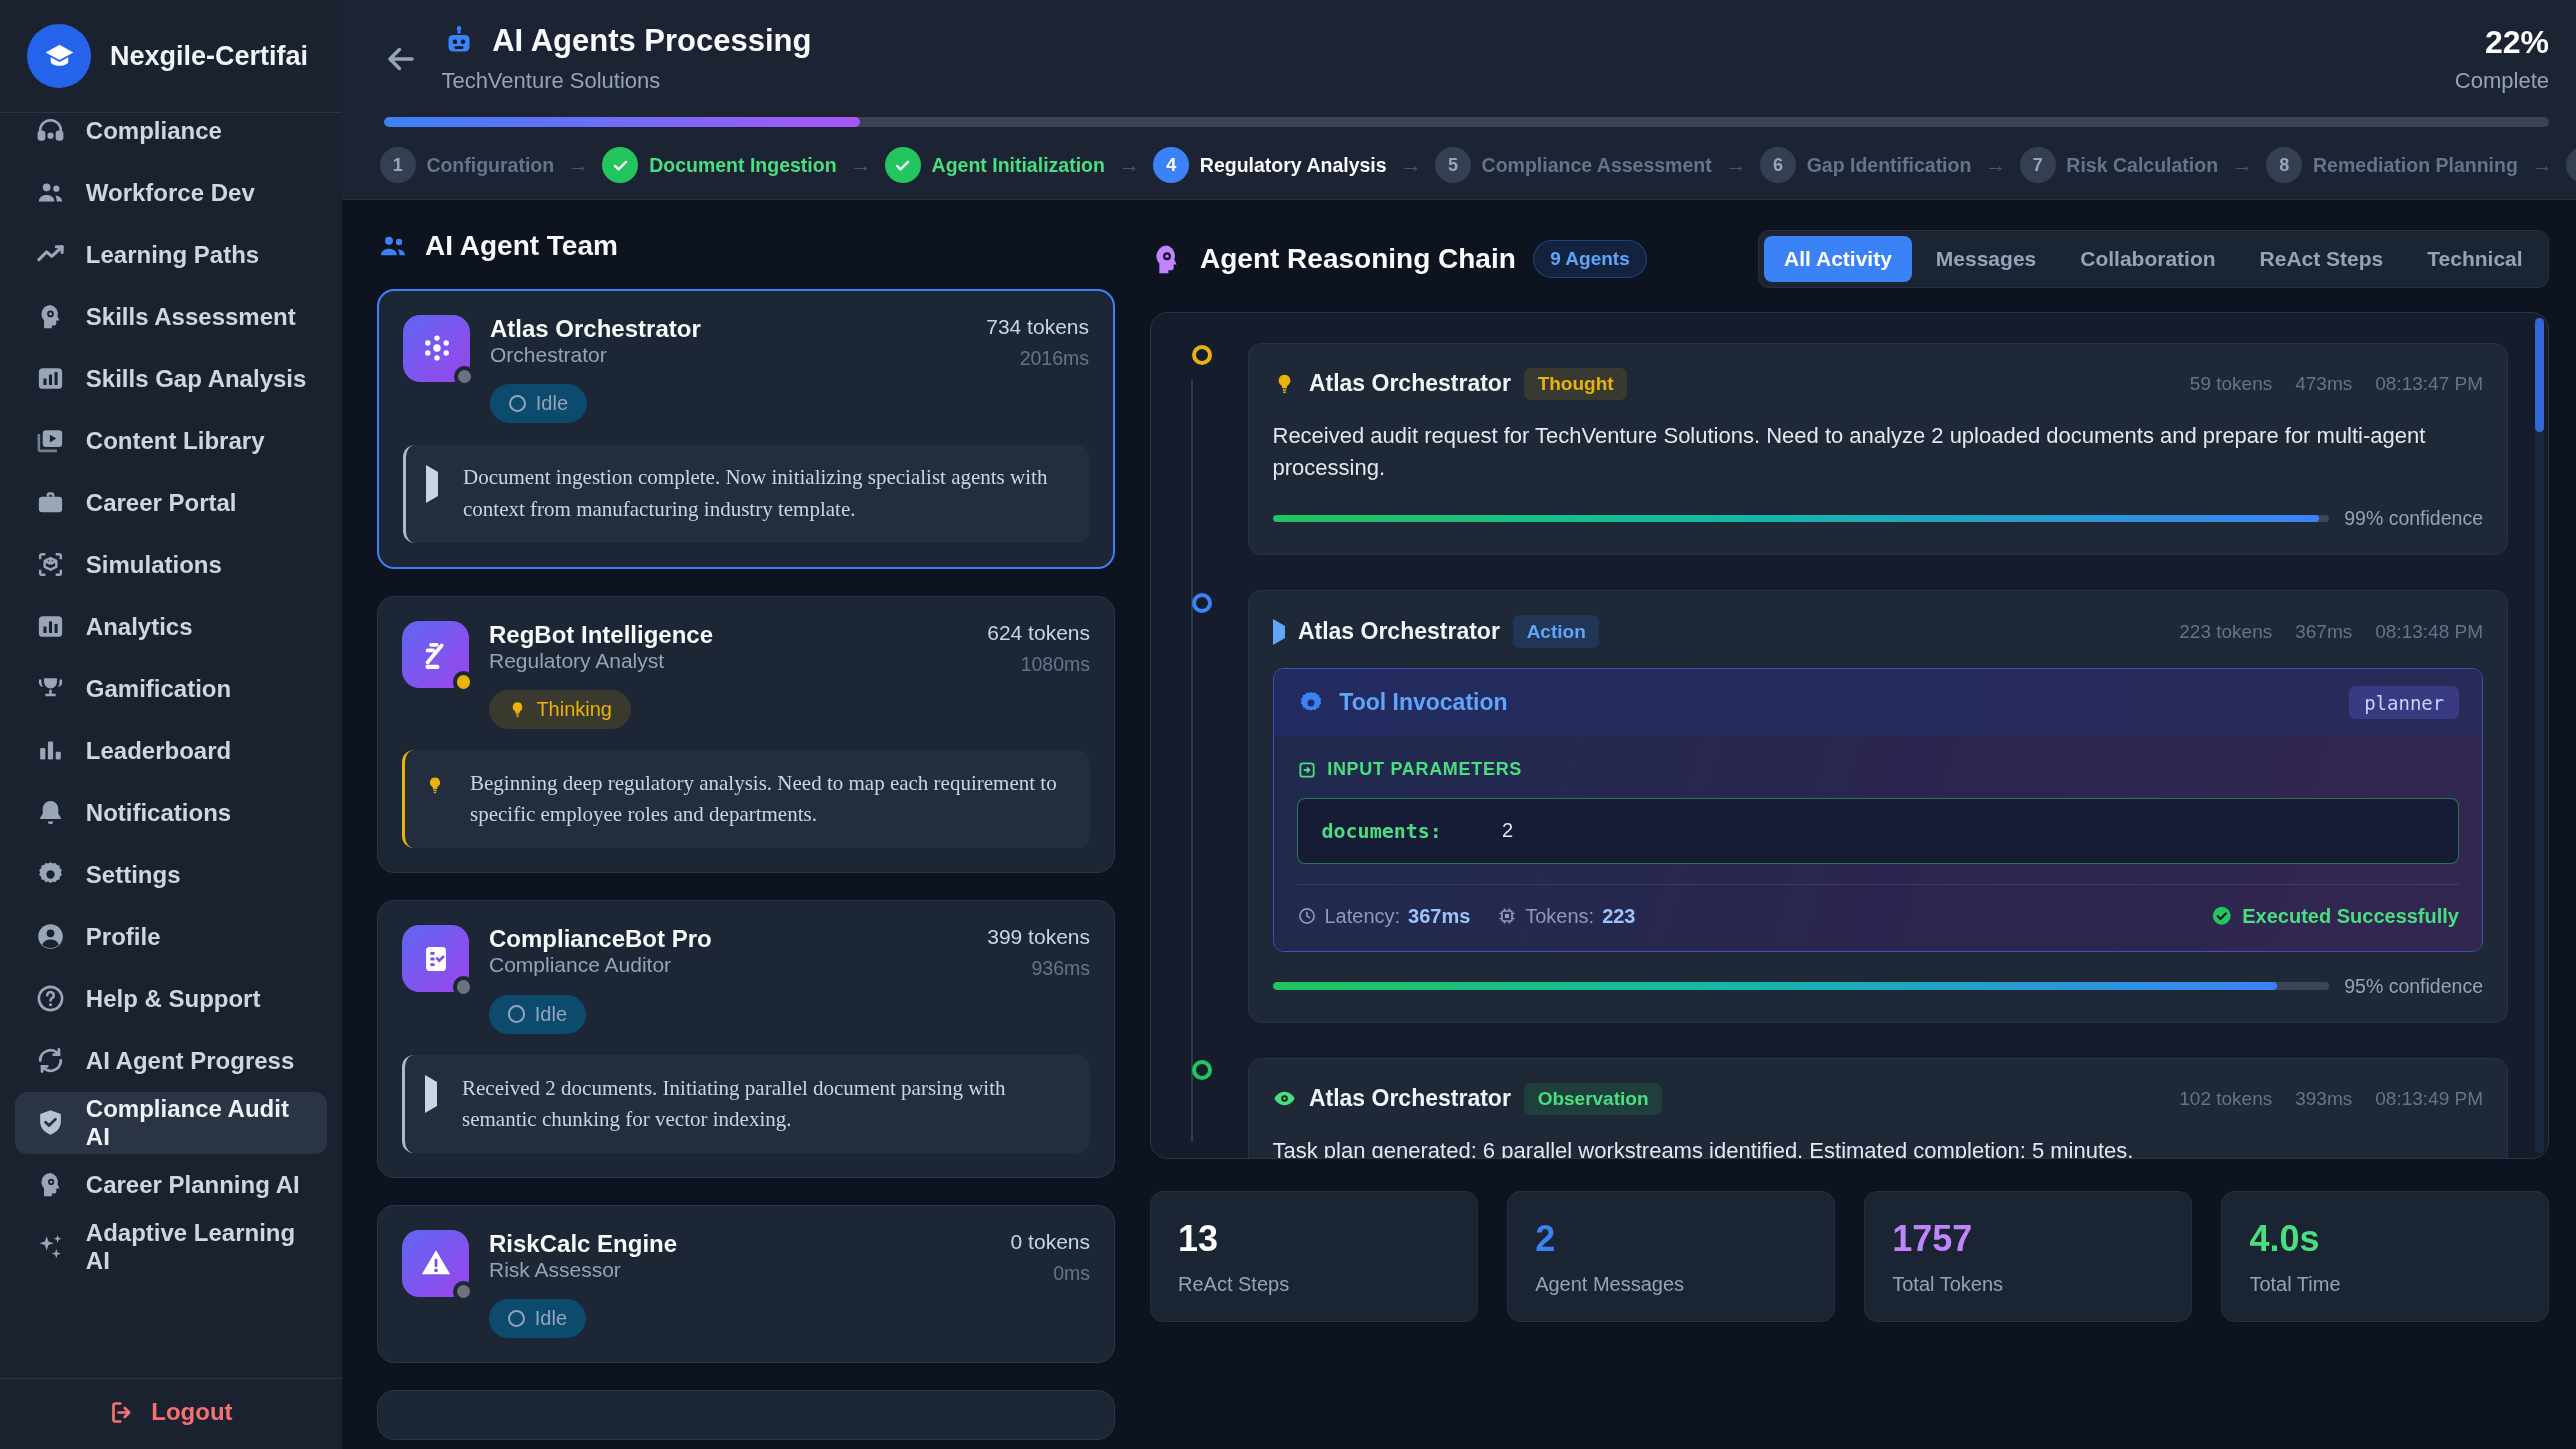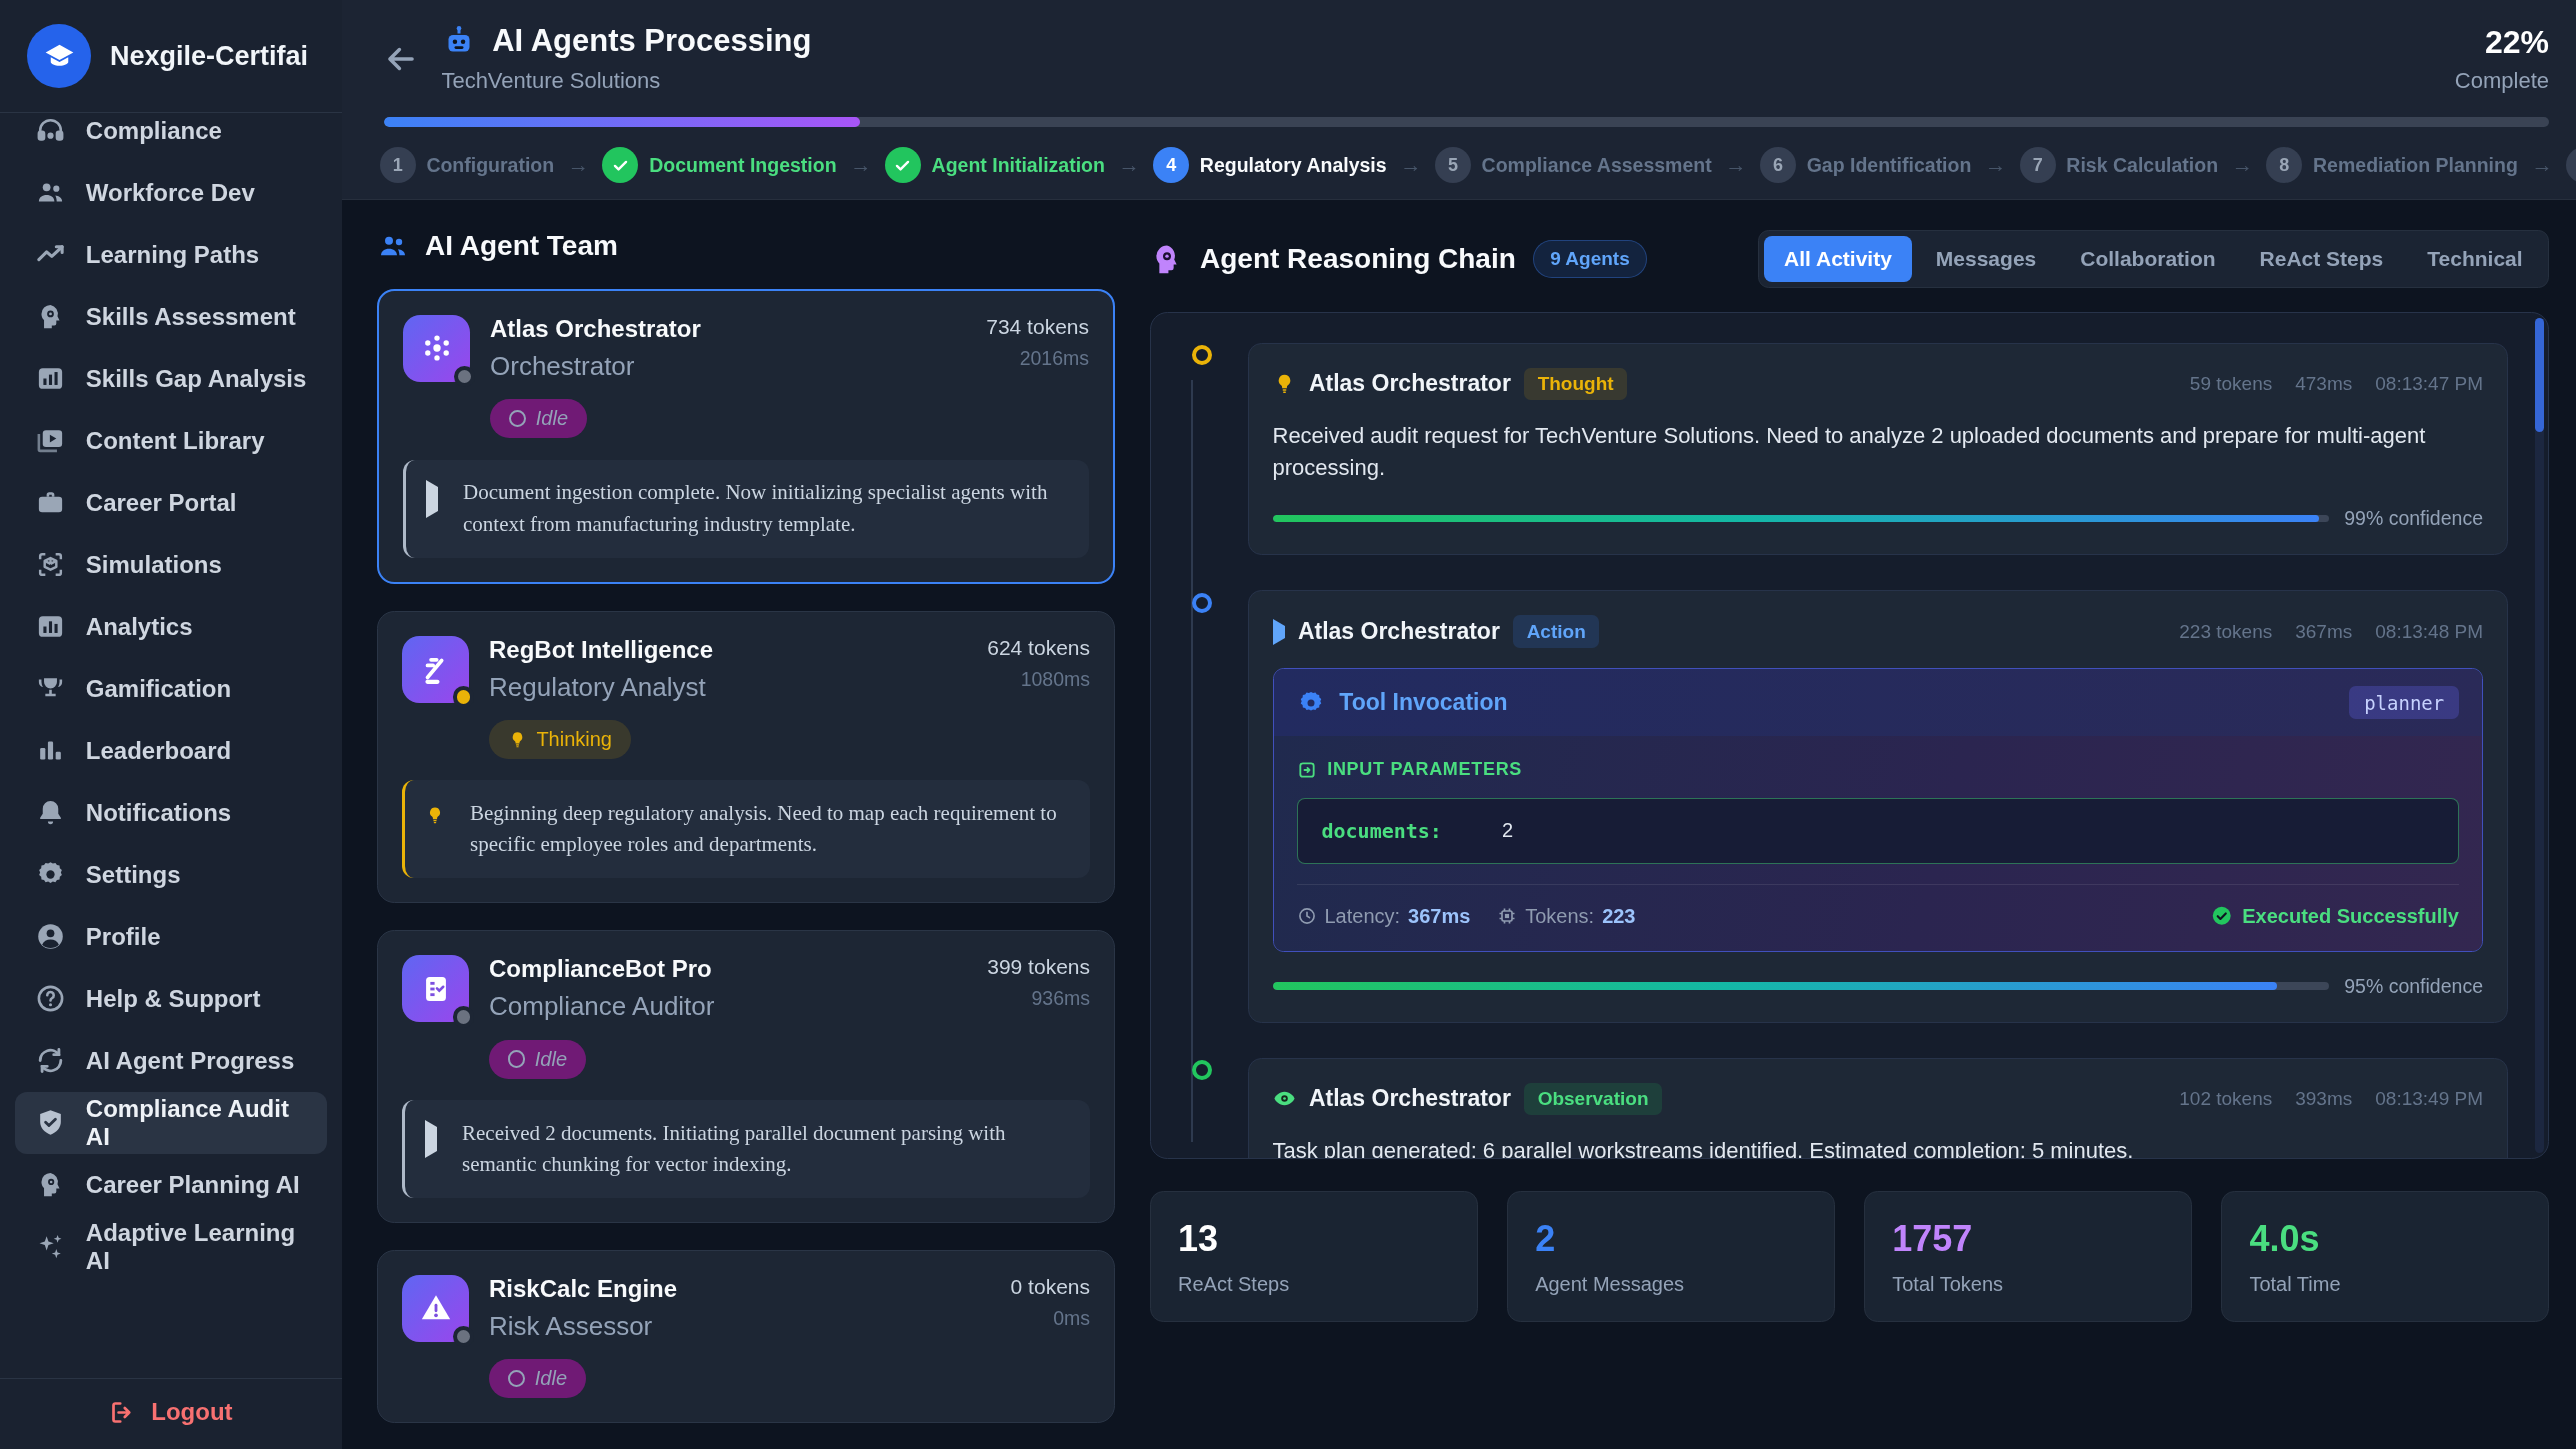--- a/index.html
+++ b/index.html
@@ -61,25 +61,25 @@
   .team-col{width:738px;min-width:738px;display:flex;flex-direction:column;overflow:hidden;}
   .team-list{margin-top:27px;display:flex;flex-direction:column;gap:27px;}
   .agent-card{background:var(--card);border:1.3px solid var(--border);border-radius:17.4px;padding:24px;}
   .agent-card.selected{border:2px solid var(--blue);}
   .agent-head{display:flex;align-items:flex-start;}
   .avatar{position:relative;width:67px;height:67px;border-radius:17.4px;background:linear-gradient(135deg,#5f66f2 0%,#9a46ec 100%);display:flex;align-items:center;justify-content:center;flex:none;}
   .status-dot{position:absolute;right:-5.4px;bottom:-5.4px;width:21.5px;height:21.5px;border-radius:50%;background:#6b7280;border:4px solid var(--card);}
   .status-dot.yellow{background:var(--yellow);}
   .agent-mid{margin-left:20px;flex:1;min-width:0;}
   .agent-name{font-size:24px;font-weight:bold;color:#f8fafc;}
-  .agent-role{font-size:26px;color:var(--muted);margin-top:8px;}
+  .agent-role{font-size:21px;color:var(--muted);}
   .agent-metrics{text-align:right;}
   .agent-tokens{font-size:21px;color:#cbd5e1;}
   .agent-ms{font-size:19.5px;color:var(--dim);margin-top:8px;}
-  .badge-idle{display:inline-flex;align-items:center;gap:9.4px;margin-top:17.4px;background:#701a75;border-radius:670px;padding:8px 19px;font-size:20px;color:var(--muted);font-style:italic;}
+  .badge-idle{display:inline-flex;align-items:center;gap:9.4px;margin-top:17.4px;background:#0c4a6e;border-radius:670px;padding:8px 19px;font-size:20px;color:var(--muted);}
   .ring{width:17.4px;height:17.4px;border:2px solid var(--muted);border-radius:50%;}
   .badge-think{display:inline-flex;align-items:center;gap:9.4px;margin-top:17.4px;background:rgba(234,179,8,.14);border-radius:670px;padding:8px 19px;font-size:20px;color:var(--yellow);}
   .agent-msg{margin-top:21.5px;background:#232d3d;border-radius:12px;border-left:3.4px solid #aeb9c8;padding:17.4px 20px;display:flex;gap:25px;font-size:21px;line-height:1.5;color:#cbd5e1;font-family:Liberation Serif, serif;}
   .agent-msg.yellow{border-left-color:var(--yellow);}
   .msg-ic{flex:none;margin-top:6.7px;}
   .tri{width:0;height:0;border-left:12px solid #cbd5e1;border-top:7.4px solid transparent;border-bottom:7.4px solid transparent;}
 
   
   .chain-col{flex:1;display:flex;flex-direction:column;min-width:0;}
   .chain-head{display:flex;align-items:center;}

